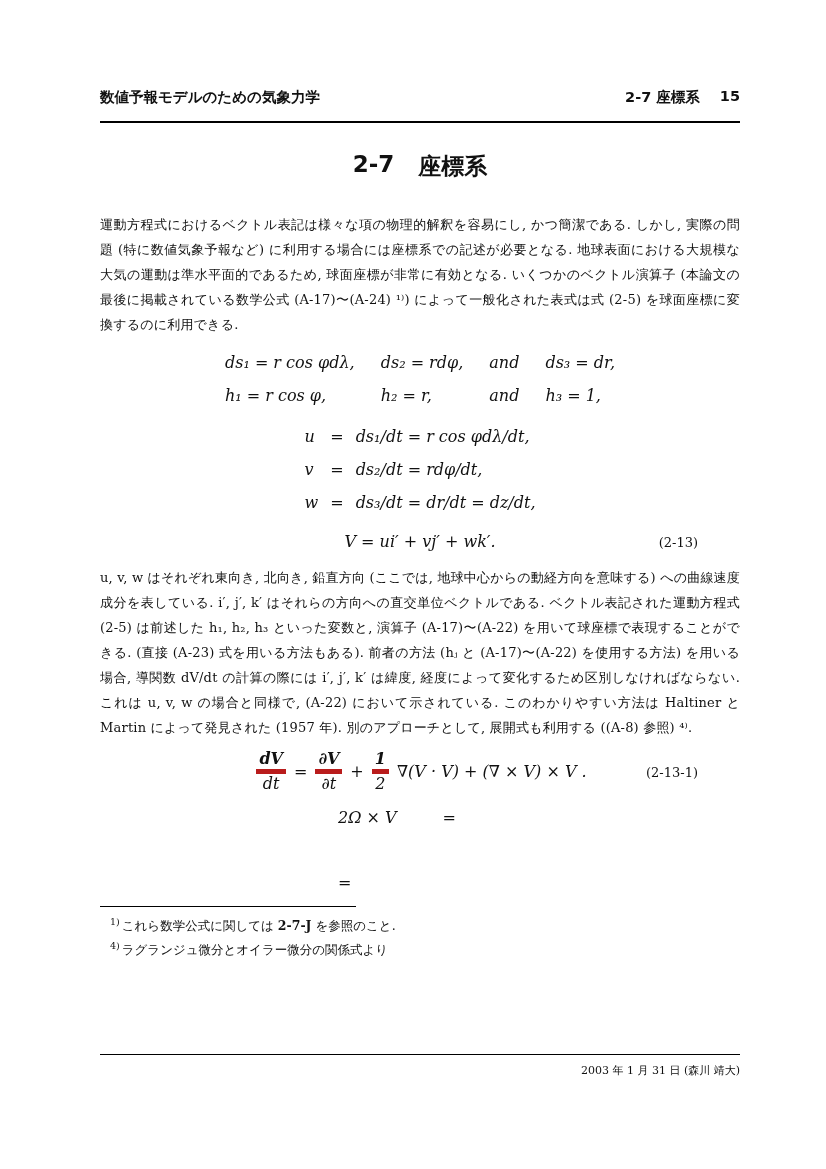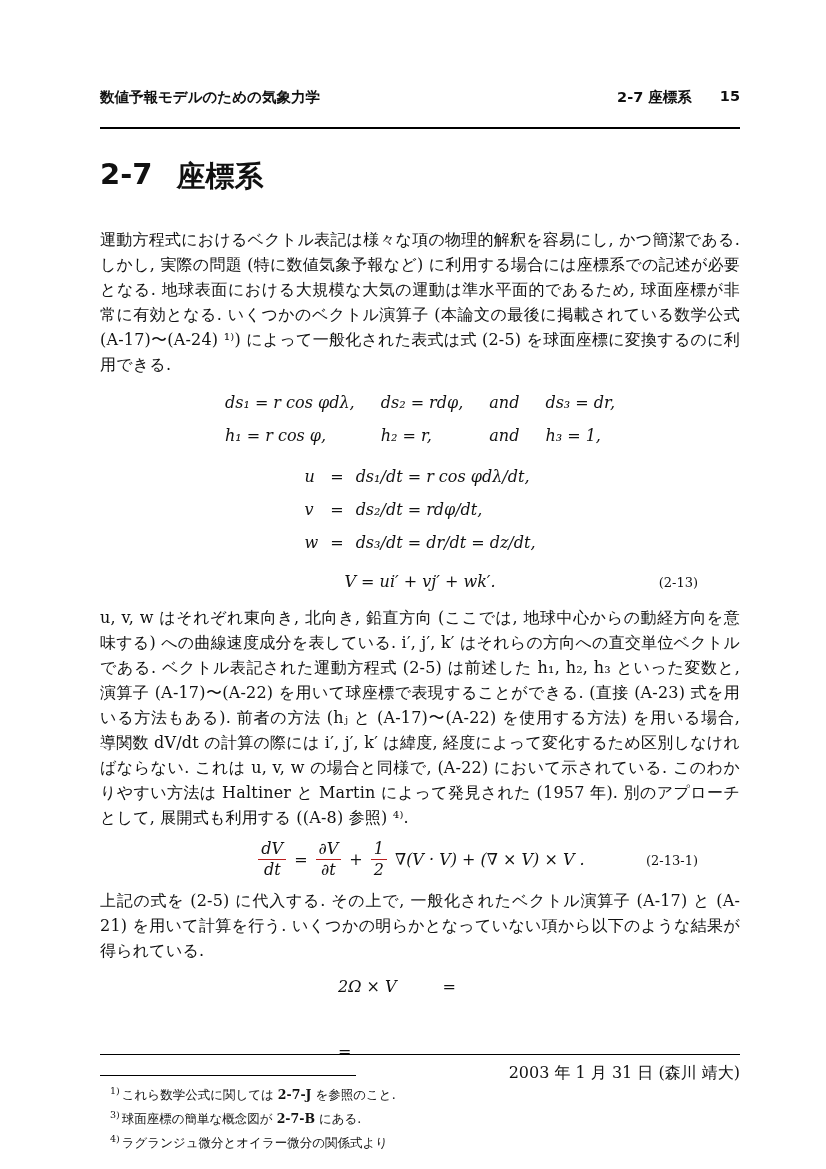--- a/index.html
+++ b/index.html
@@ -6,70 +6,70 @@
   body{
     width:826px;height:1169px;background:#ffffff;color:#111;
     position:relative;overflow:hidden;
     font-family:"DejaVu Serif","Liberation Serif",serif;
   }
   .page{position:absolute;left:100px;top:0;width:640px;}
 
   
   .header{
     display:flex;justify-content:space-between;align-items:flex-end;
-    margin-top:88px;padding-bottom:20px;border-bottom:2px solid #000;
+    margin-top:88px;padding-bottom:14px;border-bottom:2px solid #000;
     font-family:"DejaVu Sans","Liberation Sans",sans-serif;
     font-weight:bold;font-size:14.5px;
   }
-  .header-right{display:flex;gap:28px;}
+  .header-right{display:flex;gap:20px;}
 
   
   .section-title{
     margin:28px 0 0 0;
     font-family:"DejaVu Sans","Liberation Sans",sans-serif;
-    font-weight:bold;font-size:29px;display:flex;gap:24px;
+    font-weight:bold;font-size:23px;display:flex;gap:24px;justify-content:center;
   }
 
   
   .para{
-    margin:12px 0 0 0;font-size:16px;line-height:25px;
+    margin:12px 0 0 0;font-size:13px;line-height:25px;
     text-align:justify;letter-spacing:0.2px;
   }
   .para.first{margin-top:30px;}
 
   
   .eq-block{
     position:relative;display:flex;justify-content:center;
     font-style:italic;font-size:16px;margin-top:16px;
   }
   .eq-label{
     position:absolute;right:42px;top:50%;transform:translateY(-50%);
     font-style:normal;font-size:13px;
   }
   .eq-grid1{display:grid;grid-template-columns:auto auto auto auto;column-gap:26px;row-gap:14px;justify-items:start;}
   .eq-grid2{display:grid;grid-template-columns:auto auto auto;column-gap:12px;row-gap:14px;justify-items:start;}
   .eq-grid3{display:grid;grid-template-columns:auto auto auto;column-gap:12px;row-gap:12px;justify-items:start;gap:46px;}
 
   .frac{display:inline-block;vertical-align:middle;text-align:center;line-height:1.15;margin:0 3px;}
-  .frac .num{display:block;border-bottom:1px solid #b91c1c;padding:0 3px 1px 3px;}
+  .frac .num{display:block;border-bottom:5px solid #b91c1c;padding:0 3px 1px 3px;font-weight:bold;}
   .frac .den{display:block;padding-top:1px;}
   .eq-body{display:inline-flex;align-items:center;gap:5px;}
 
   
   .footnotes{margin-top:14px;font-size:12.5px;line-height:20px;}
   .footnote-rule{width:256px;border-top:1.5px solid #000;margin-bottom:5px;}
   .fn-line{padding-left:10px;}
   .fn-marker{vertical-align:super;font-size:9.5px;margin-right:2px;}
   .fn-bold{font-weight:bold;}
 
   
   .footer{
     position:absolute;left:100px;top:1054px;width:640px;
     border-top:1.5px solid #000;padding-top:8px;
-    text-align:right;font-size:16px;
+    text-align:right;font-size:11px;
   }
 </style>
 </head>
 <body>
 
 <div class="page">
 
   <div class="header">
     <span>数値予報モデルのための気象力学</span>
     <span class="header-right">
@@ -134,41 +134,37 @@
       <span>+</span>
       <span class="frac">
           <span class="num">1</span>
           <span class="den">2</span>
         </span>
       <span>∇(V · V) + (∇ × V) × V .</span>
     </span>
     <span class="eq-label">(2-13-1)</span>
   </div>
 
-  <p class="para" style="margin-top:8px;">上記の式を (2-5) に代入する. その上で, 一般化されたベクトル演算子 (A-17) と (A-21) を用いて計算を行う. いくつかの明らかとなっていない項から以下のような結果が得られている.</p>
 
   <div class="eq-block" style="margin-top:14px;">
     <div class="eq-grid3">
       <span>2Ω × V</span>
       <span>=</span>
       <span></span>
       <span>=</span>
     </div>
   </div>
 
   <div class="footnotes">
     <div class="footnote-rule"></div>
 
     <div class="fn-line">
       <span class="fn-marker">1)</span><span>これら数学公式に関しては </span><span class="fn-bold">2-7-J</span><span> を参照のこと.</span>
     </div>
     <div class="fn-line">
-      <span class="fn-marker">3)</span><span>球面座標の簡単な概念図が </span><span class="fn-bold">2-7-B</span><span> にある.</span>
-    </div>
-    <div class="fn-line">
       <span class="fn-marker">4)</span><span>ラグランジュ微分とオイラー微分の関係式より</span><span class="fn-bold"></span><span></span>
     </div>
 
   </div>
 
 </div>
 
 <div class="footer">
   <span>2003 年 1 月 31 日 (森川 靖大)</span>
 </div>

